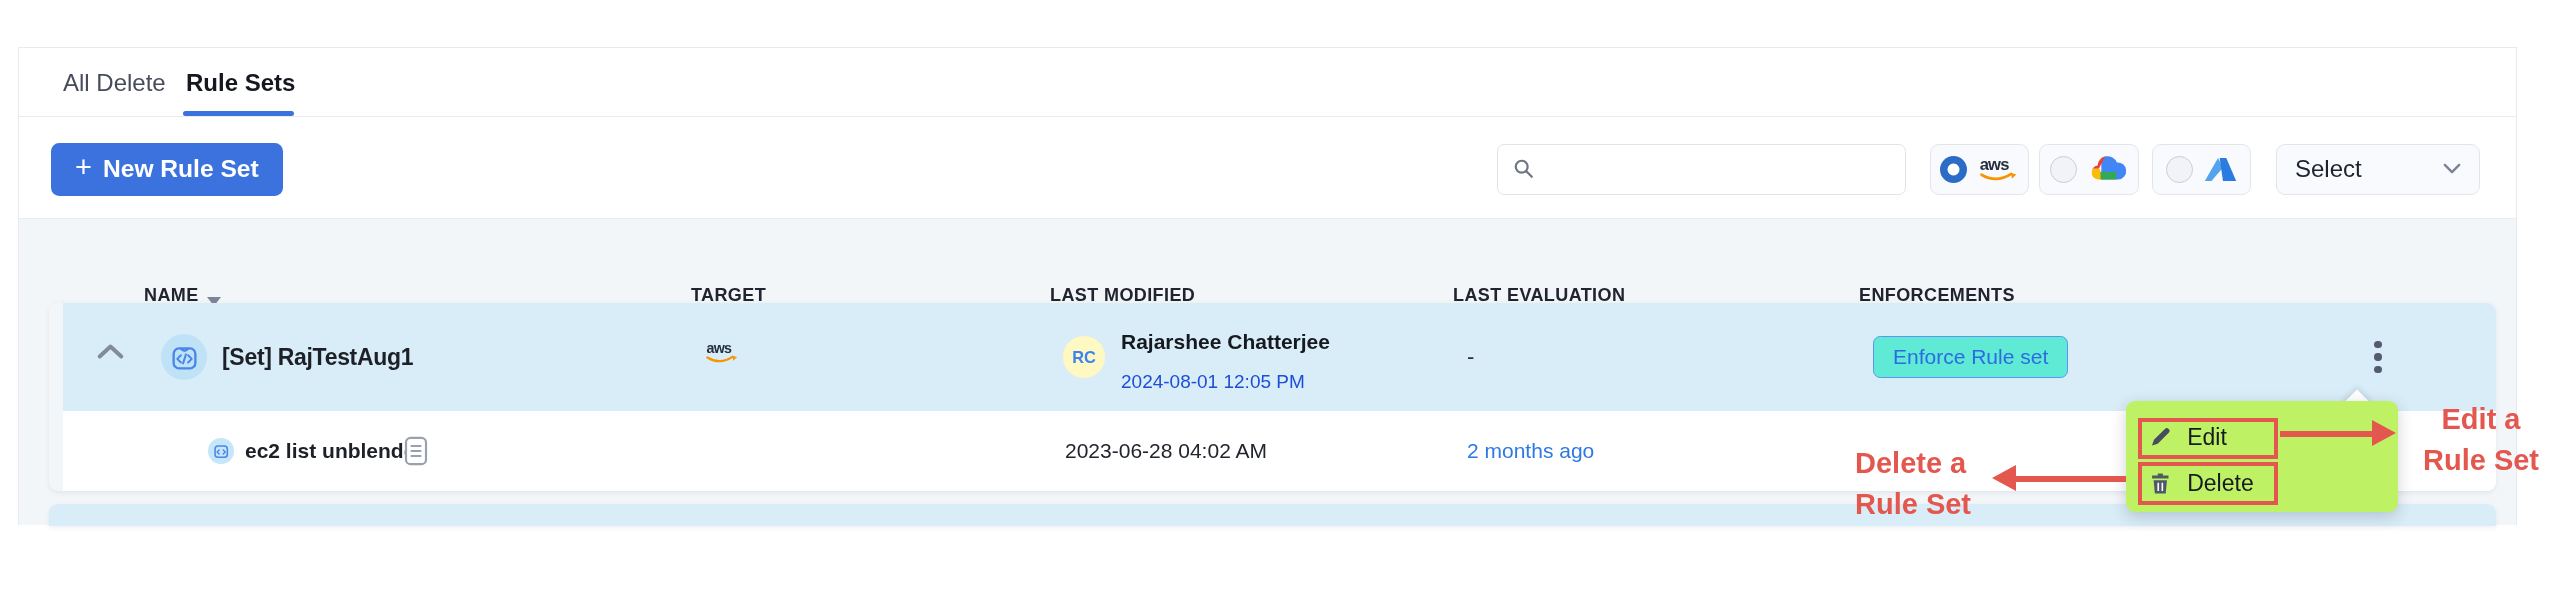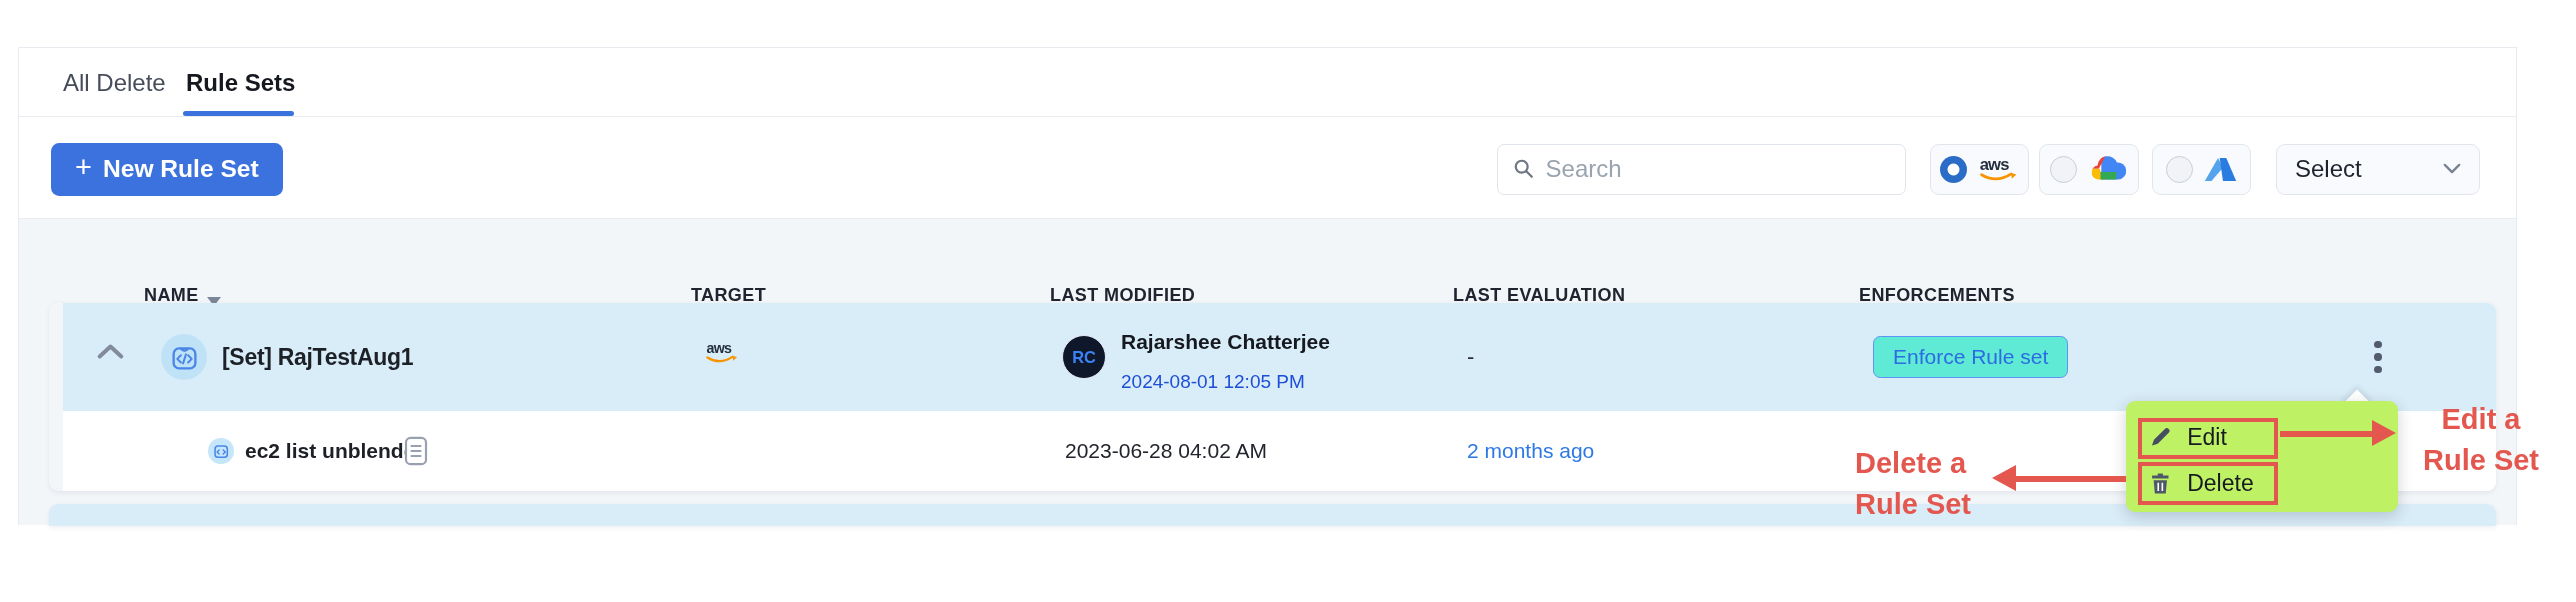--- a/index.html
+++ b/index.html
@@ -73,21 +73,21 @@
   }
   .collapse-btn { position:absolute; left:33px; top:40px; width:33px; height:27px; cursor:pointer; }
   .set-avatar {
     position:absolute; left:98px; top:31px; width:46px; height:46px; border-radius:50%;
     background:#bfe2f6; display:flex; align-items:center; justify-content:center;
   }
   .set-name { position:absolute; left:159px; top:0; height:108px; display:flex; align-items:center; font-size:23px; font-weight:bold; color:#1d2027; letter-spacing:-0.3px; }
   .cell-target { position:absolute; left:642px; top:36px; }
   .rc-avatar {
     position:absolute; left:999px; top:32px; width:44px; height:44px; border-radius:50%;
-    background:#0f172a; border:1.8px solid #e6eaf2; color:#3b82f6; font-size:16.4px; font-weight:bold;
+    background:#fef9c3; border:1.8px solid #e6eaf2; color:#3b82f6; font-size:16.4px; font-weight:bold;
     display:flex; align-items:center; justify-content:center;text-align:right;
   }
   .mod-block { position:absolute; left:1058px; top:26.5px; }
   .mod-name { font-size:21px; font-weight:bold; color:#16191f; }
   .mod-date { font-size:19px; color:#1d4ed8; margin-top:17px; }
   .cell-dash { position:absolute; left:1404px; top:0; height:108px; display:flex; align-items:center; font-size:22px; color:#2a2e38; }
   .btn-enforce {
     position:absolute; left:1810px; top:33px; height:42px; padding:0 19px;
     background:#5eead4; border:1.8px solid #5f93f2; border-radius:7.3px; color:#2d6be2;
     font-size:21px; font-family:inherit; cursor:pointer; display:flex; align-items:center;
@@ -147,21 +147,20 @@
         <span>New Rule Set</span>
       </button>
 
       <div class="search-box">
         <span style="display:flex;">
           <svg width="22" height="22" viewBox="0 0 24 24">
               <circle cx="9.5" cy="9.5" r="6.5" fill="none" stroke="#6e7683" stroke-width="2.4"></circle>
               <line x1="14.5" y1="14.5" x2="20.5" y2="20.5" stroke="#6e7683" stroke-width="2.4" stroke-linecap="round"></line>
             </svg>
         </span>
-        <input type="text" placeholder="Search" style="">
       </div>
 
       <div class="provider-btn pb-aws">
         <span class="radio selected"></span>
         <span style="display:flex;">
           <svg width="42" height="31" viewBox="0 0 48 34">
             <text x="2" y="18" font-size="19" font-weight="bold" fill="#252f3e" letter-spacing="-1" font-family="Liberation Sans, sans-serif">aws</text>
             <path d="M4 23 Q 21 33 38 22" fill="none" stroke="#f79400" stroke-width="3" stroke-linecap="round"></path>
             <path d="M38 21 l0.6 6.5 l5.2-4.8 z" fill="#f79400"></path>
           </svg>

